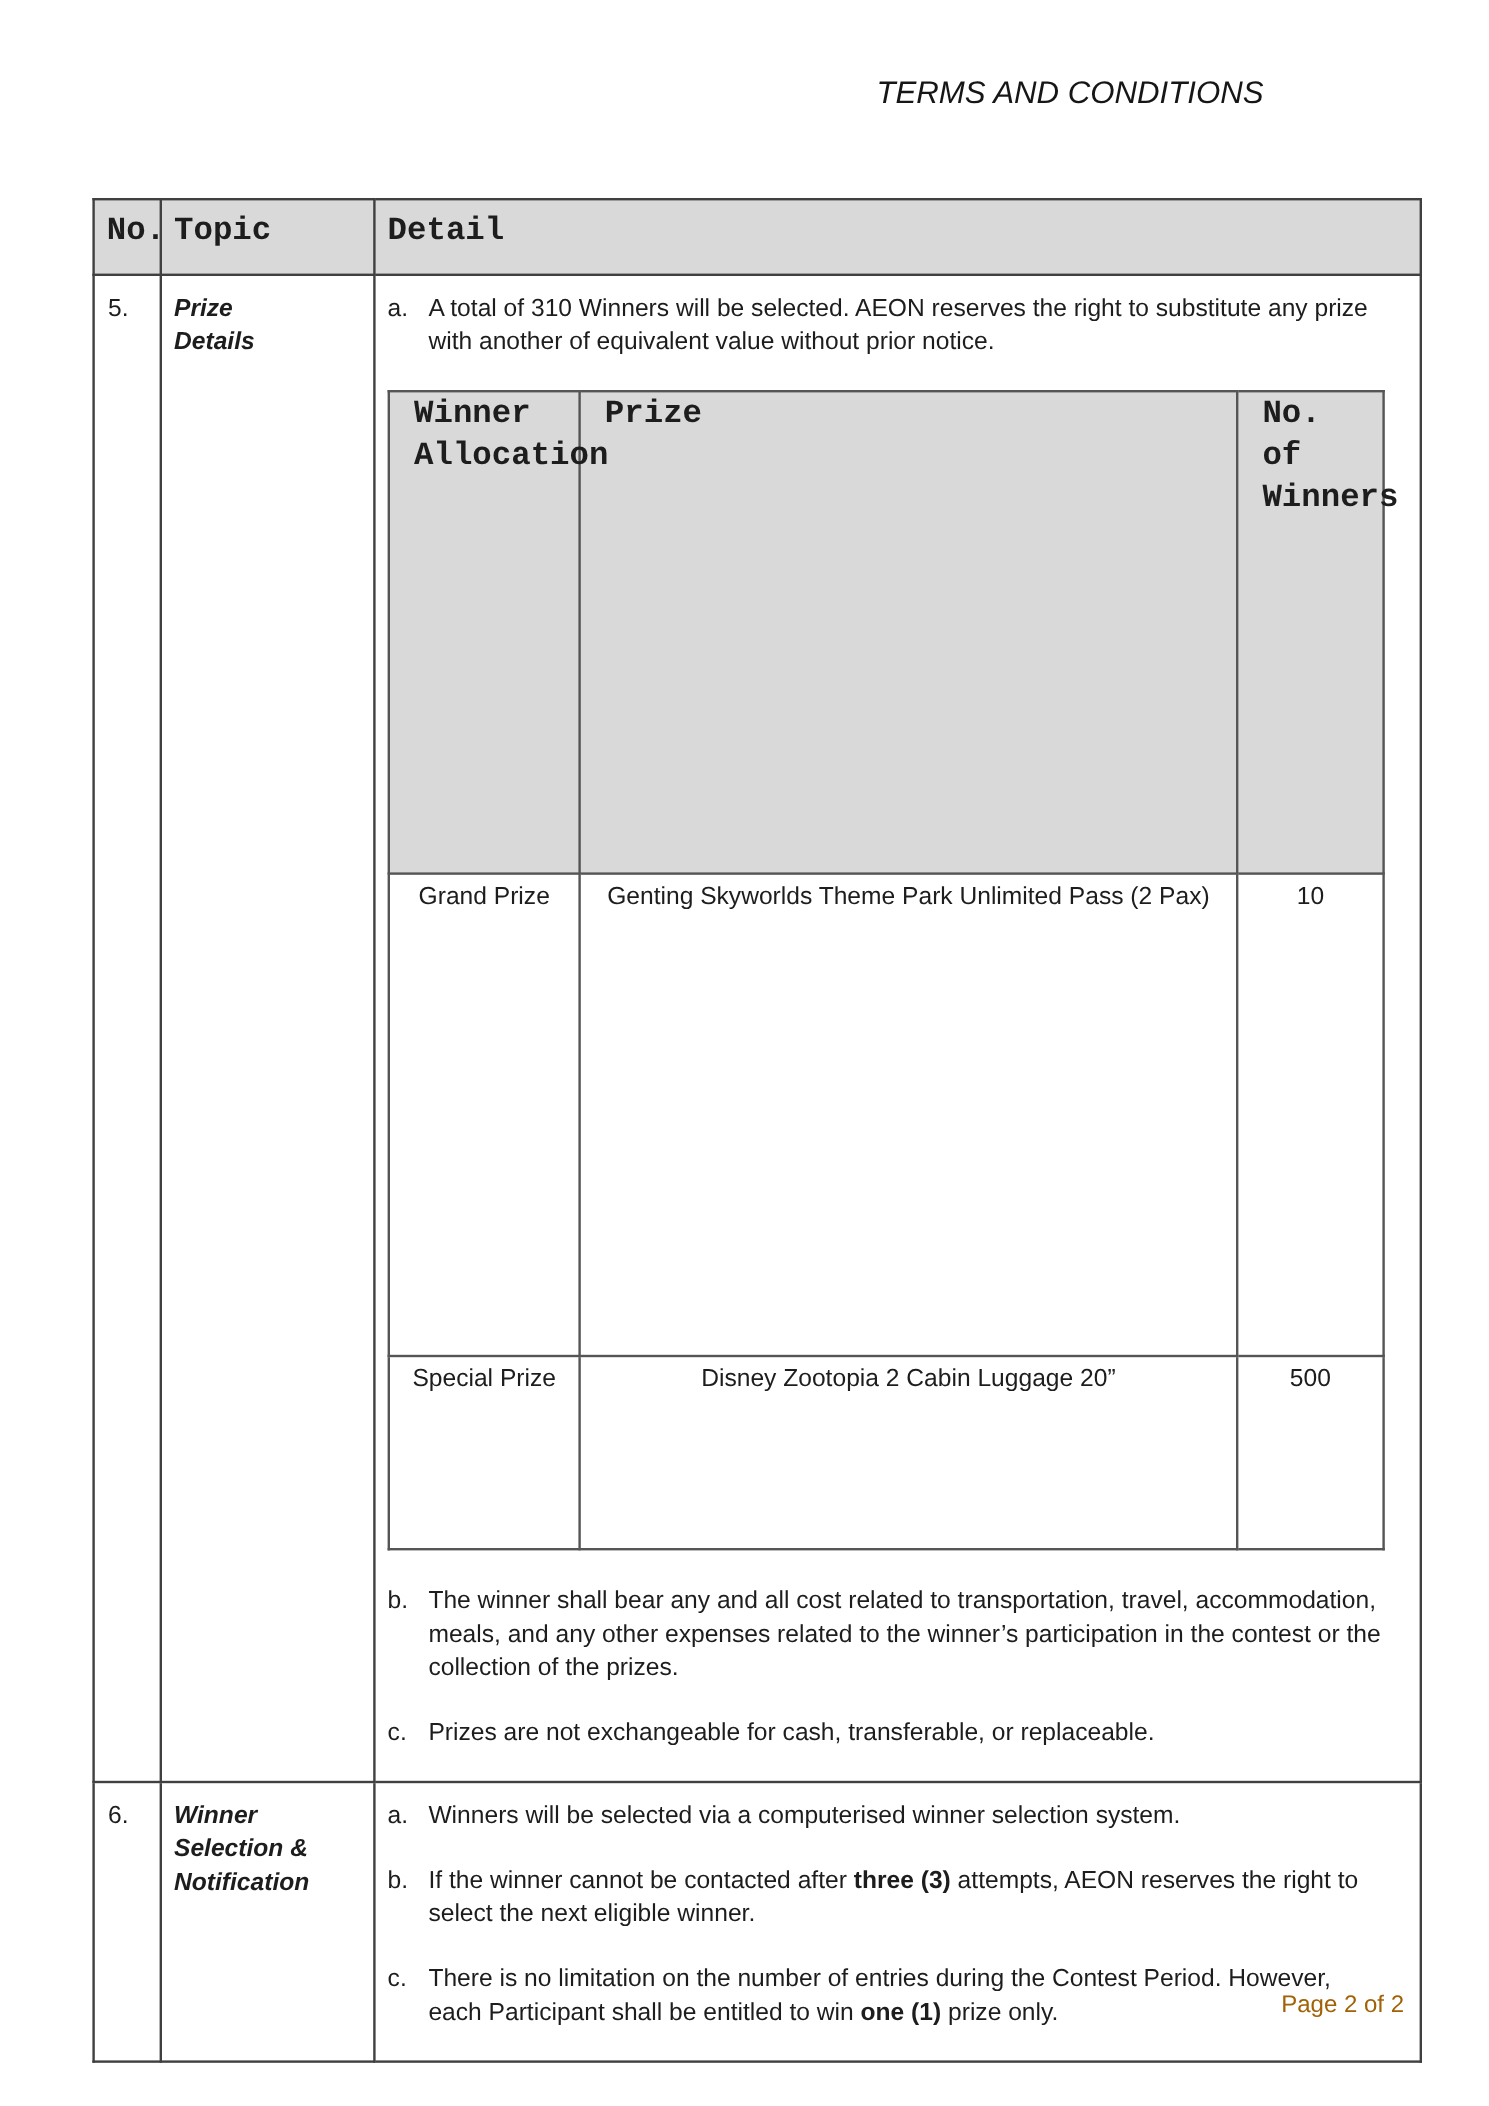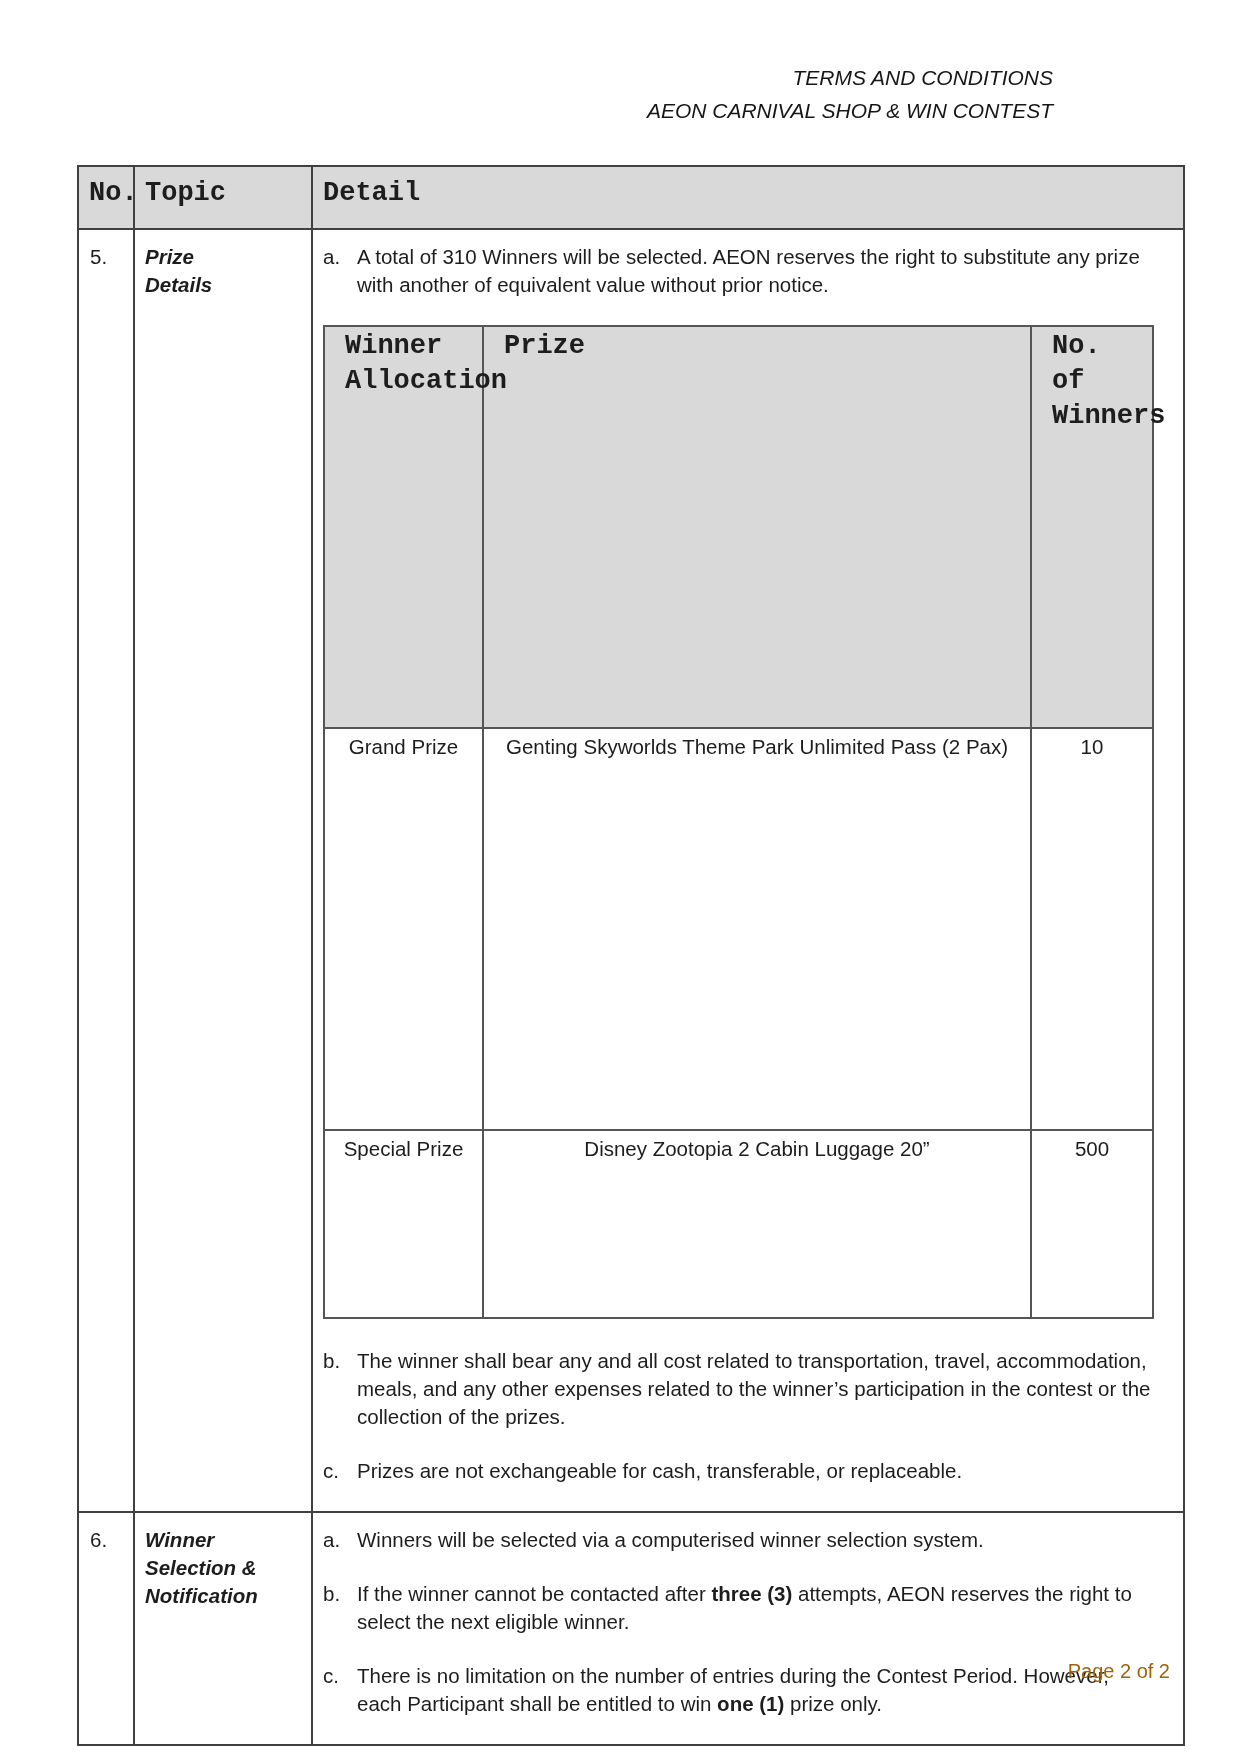--- a/index.html
+++ b/index.html
@@ -8,23 +8,23 @@
     position:relative;
     width:1241px; height:1755px;
     background:#ffffff;
     font-family:"Liberation Sans","DejaVu Sans",sans-serif;
     color:#1d1d1d;
     overflow:hidden;
   }
   .doc-title {
     position:absolute;
     top:61px; right:188px;
-    text-align:right;
+    text-align:center;
     font-style:italic;
-    font-size:21px;
+    font-size:26px;
     line-height:33px;
     color:#161616;
   }
   .main-table {
     position:absolute;
     left:77px; top:165px;
     width:1106px;
     border-collapse:collapse;
     table-layout:fixed;
   }
@@ -41,21 +41,21 @@
     height:63px;
     padding:12px 6px 0 10px;
     font-size:27px;
     font-family:Liberation Mono, monospace;
   }
   .cell-no    { padding:13px 4px 0 11px; }
   .cell-topic { padding:13px 46px 0 10px; font-weight:bold;font-style:italic; }
   .cell-detail{ padding:13px 14px 0 10px; }
   
   #main-tbody tr:nth-child(1) { height:402px; }
-  #main-tbody tr:nth-child(2) { height:188px; }
+  #main-tbody tr:nth-child(2) { height:161px; }
   #main-tbody tr:nth-child(3) { height:252px; }
   #main-tbody tr:nth-child(4) { height:145px; }
   #main-tbody tr:nth-child(5) { height:115px; }
 
   .item { display:flex; margin-bottom:26px; }
   .item .marker { width:34px; flex:none; }
   .item .itext  { flex:1; max-width:794px; }
 
   .prize-table {
     border-collapse:collapse;
@@ -89,21 +89,20 @@
     color:#a16207;
   }
 </style>
 </head>
 <body>
 
 <div class="page">
 
   <div class="doc-title">
     <div>TERMS AND CONDITIONS</div>
-    <div>AEON CARNIVAL SHOP &amp; WIN CONTEST</div>
   </div>
 
   <table class="main-table">
     <colgroup>
       <col style="width:56px">
       <col style="width:178px">
       <col style="width:872px">
     </colgroup>
     <thead>
       <tr>

